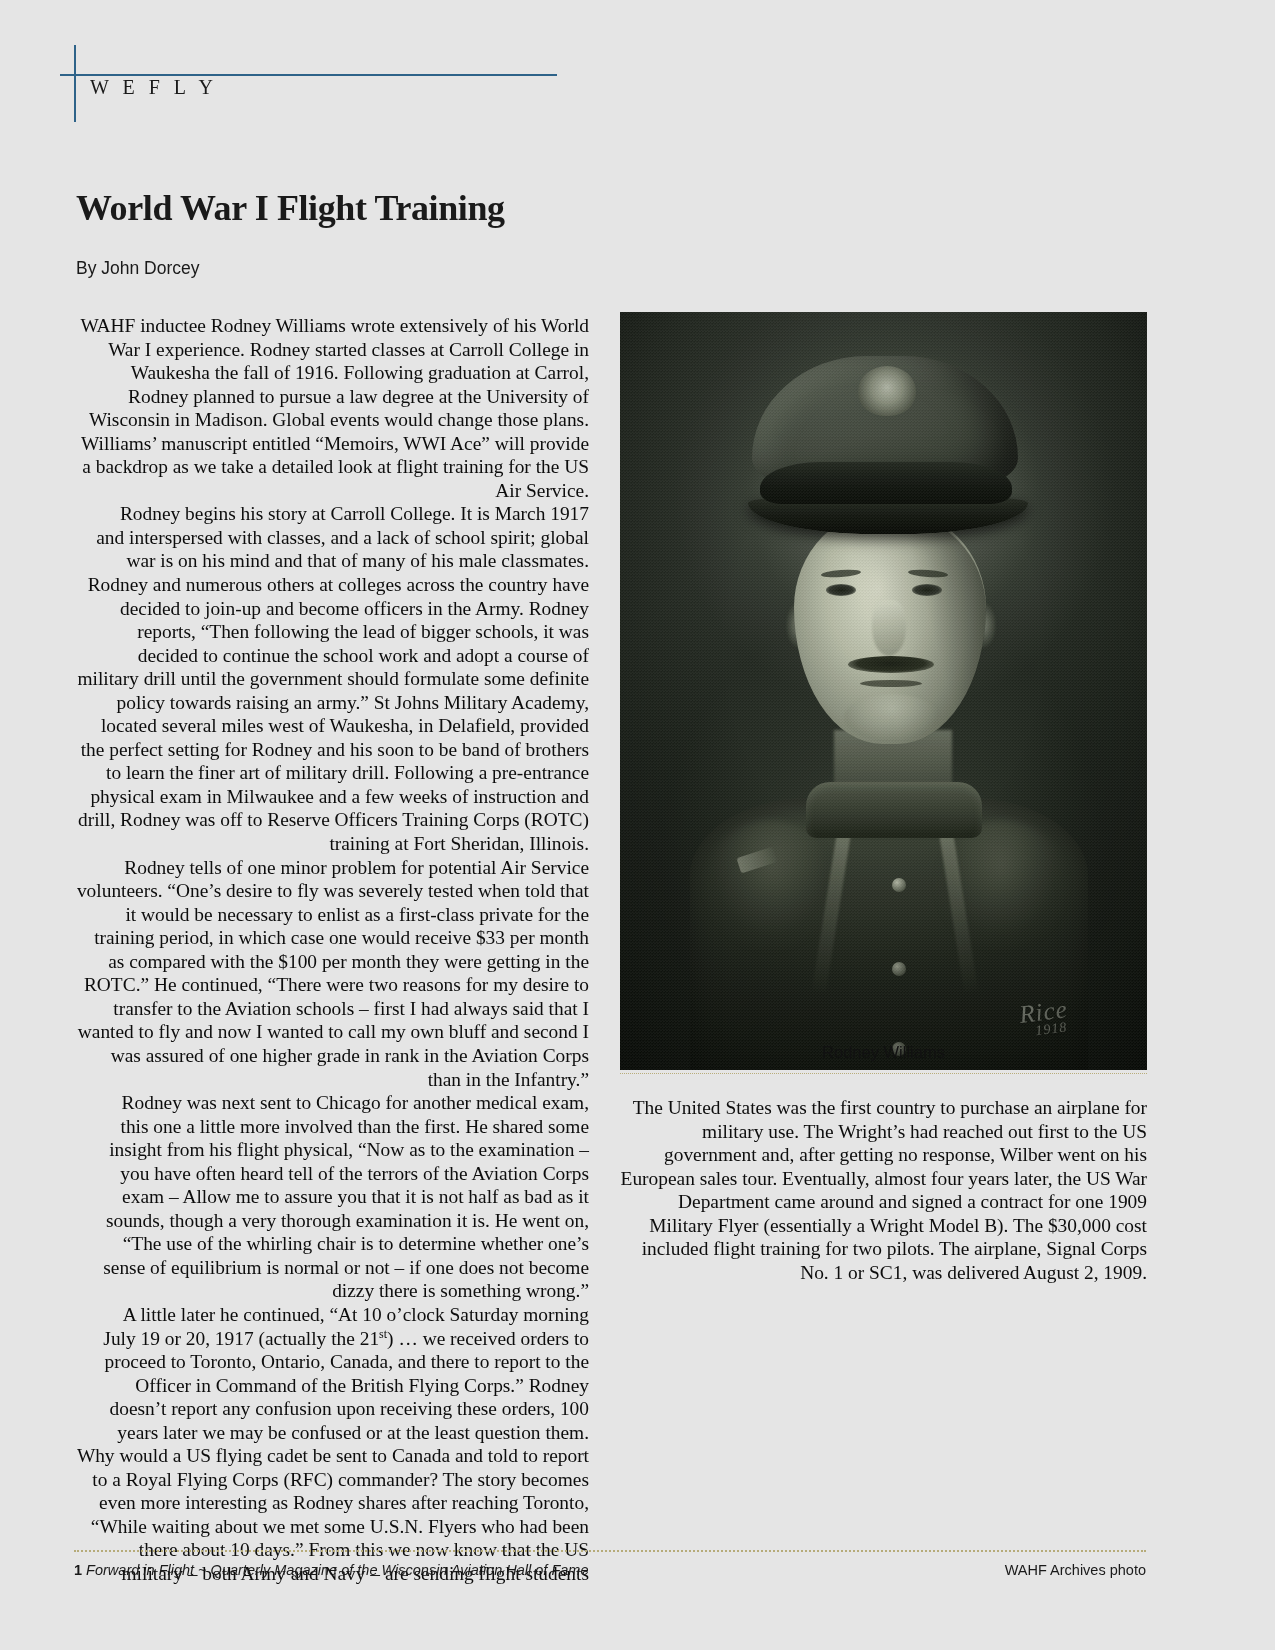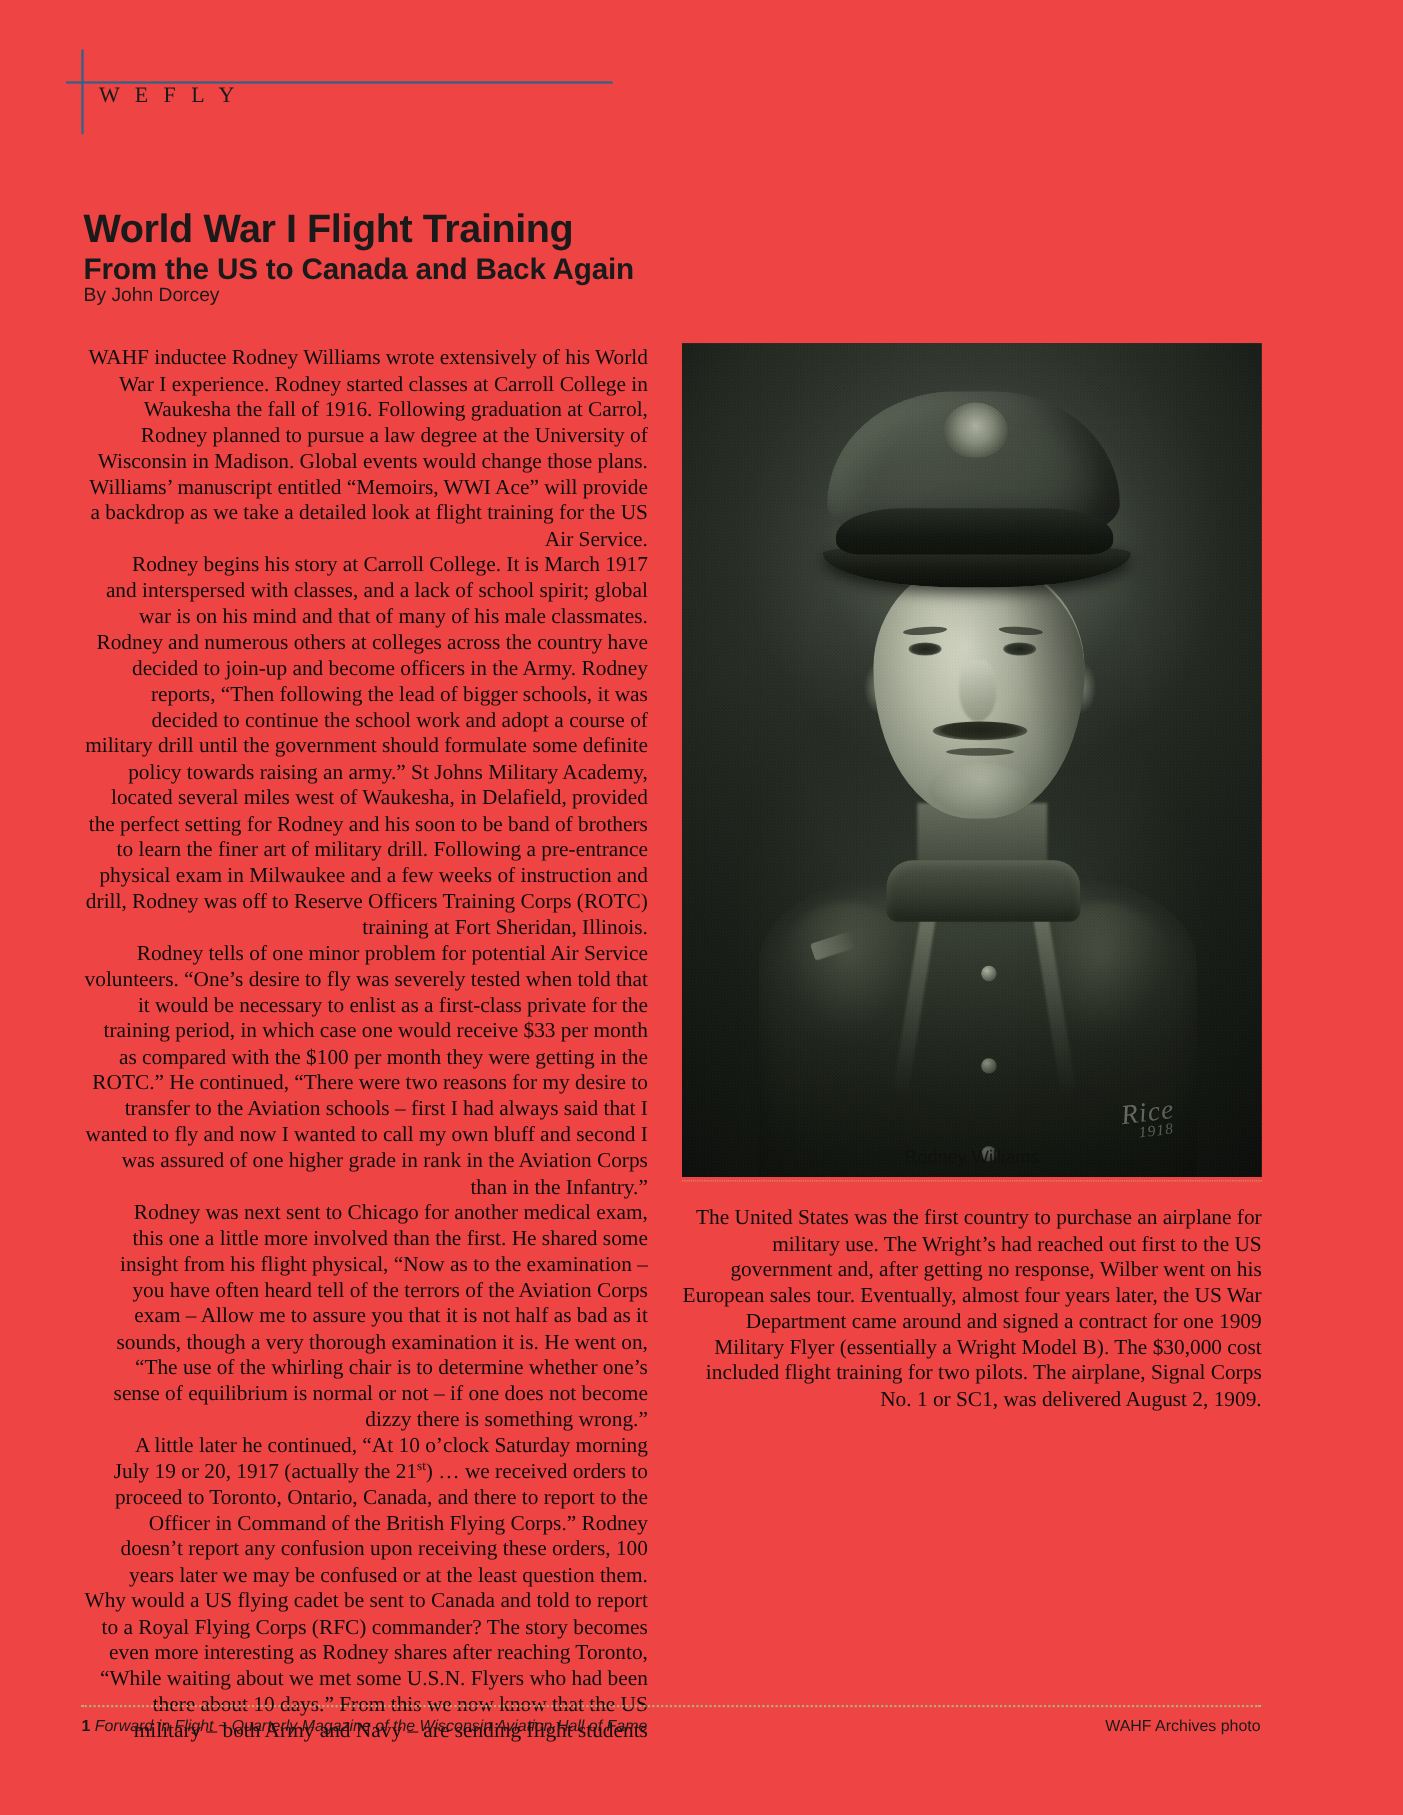--- a/index.html
+++ b/index.html
@@ -15,21 +15,21 @@
     font-family: "Liberation Serif", "DejaVu Serif", serif;
     color: #000000;
     overflow: hidden;
   }
 
   .page {
     position: absolute;
     inset: 0;
     width: 1275px;
     height: 1650px;
-    background: #ef4444;
+    background: #e5e5e5;
   }
 
   
   .runhead-rule-h {
     position: absolute;
     left: 60px;
     top: 74px;
     width: 497px;
     height: 2px;
     background: #2e6389;
@@ -51,21 +51,21 @@
     letter-spacing: 4.5px;
     color: #1a1a1a;
     white-space: nowrap;
   }
 
   
   .headline {
     position: absolute;
     left: 76px;
     top: 163px;
-    font-family: Liberation Sans, sans-serif;
+    font-family: Liberation Serif, serif;
     font-weight: bold;
     font-size: 36px;
     letter-spacing: -0.4px;
     color: #1a1a1a;
     white-space: nowrap;
   }
   .subhead {
     position: absolute;
     left: 76px;
     top: 208px;
@@ -372,21 +372,20 @@
 </head>
 <body>
 
 <div class="page">
 
   <div class="runhead-rule-h"></div>
   <div class="runhead-rule-v"></div>
   <div class="runhead-text">W E   F L Y</div>
 
   <h1 class="headline">World War I Flight Training</h1>
-  <h2 class="subhead">From the US to Canada and Back Again</h2>
   <div class="byline">By John Dorcey</div>
 
   <div class="col" id="col-left">
     <p>WAHF inductee Rodney Williams wrote extensively of his World War I experience. Rodney started classes at Carroll College in Waukesha the fall of 1916. Following graduation at Carrol, Rodney planned to pursue a law degree at the University of Wisconsin in Madison. Global events would change those plans. Williams’ manuscript entitled “Memoirs, WWI Ace” will provide a backdrop as we take a detailed look at flight training for the US Air Service.</p>
     <p class="indent">Rodney begins his story at Carroll College. It is March 1917 and interspersed with classes, and a lack of school spirit; global war is on his mind and that of many of his male classmates. Rodney and numerous others at colleges across the country have decided to join-up and become officers in the Army. Rodney reports, “Then following the lead of bigger schools, it was decided to continue the school work and adopt a course of military drill until the government should formulate some definite policy towards raising an army.” St Johns Military Academy, located several miles west of Waukesha, in Delafield, provided the perfect setting for Rodney and his soon to be band of brothers to learn the finer art of military drill. Following a pre-entrance physical exam in Milwaukee and a few weeks of instruction and drill, Rodney was off to Reserve Officers Training Corps (ROTC) training at Fort Sheridan, Illinois.</p>
     <p class="indent">Rodney tells of one minor problem for potential Air Service volunteers. “One’s desire to fly was severely tested when told that it would be necessary to enlist as a first-class private for the training period, in which case one would receive $33 per month as compared with the $100 per month they were getting in the ROTC.” He continued, “There were two reasons for my desire to transfer to the Aviation schools – first I had always said that I wanted to fly and now I wanted to call my own bluff and second I was assured of one higher grade in rank in the Aviation Corps than in the Infantry.”</p>
     <p class="indent">Rodney was next sent to Chicago for another medical exam, this one a little more involved than the first. He shared some insight from his flight physical, “Now as to the examination – you have often heard tell of the terrors of the Aviation Corps exam – Allow me to assure you that it is not half as bad as it sounds, though a very thorough examination it is. He went on, “The use of the whirling chair is to determine whether one’s sense of equilibrium is normal or not – if one does not become dizzy there is something wrong.”</p>
     <p class="indent"><span>A little later he continued, “At 10 o’clock Saturday morning July 19 or 20, 1917 (actually the 21</span><sup>st</sup><span>) … we received orders to proceed to Toronto, Ontario, Canada, and there to report to the Officer in Command of the British Flying Corps.” Rodney doesn’t report any confusion upon receiving these orders, 100 years later we may be confused or at the least question them. Why would a US flying cadet be sent to Canada and told to report to a Royal Flying Corps (RFC) commander? The story becomes even more interesting as Rodney shares after reaching Toronto, “While waiting about we met some U.S.N. Flyers who had been there about 10 days.” From this we now know that the US military – both Army and Navy – are sending flight students</span></p>
   </div>
 

